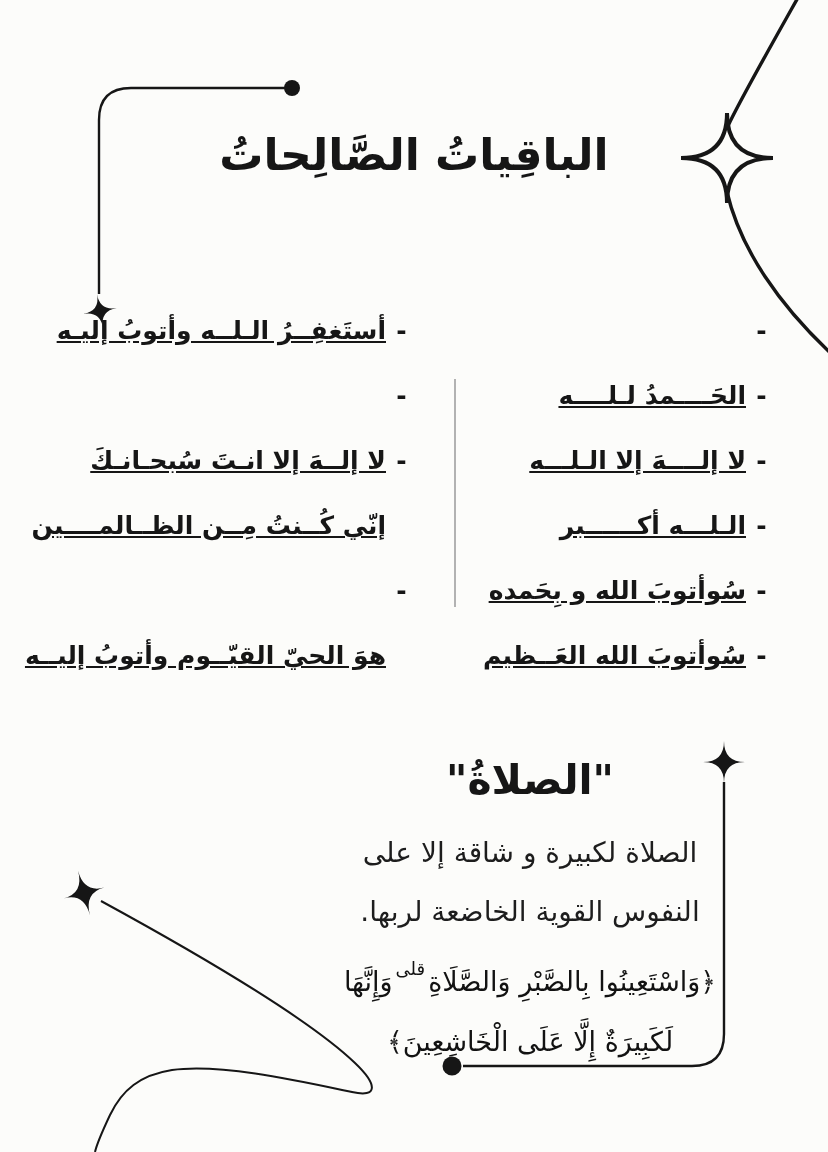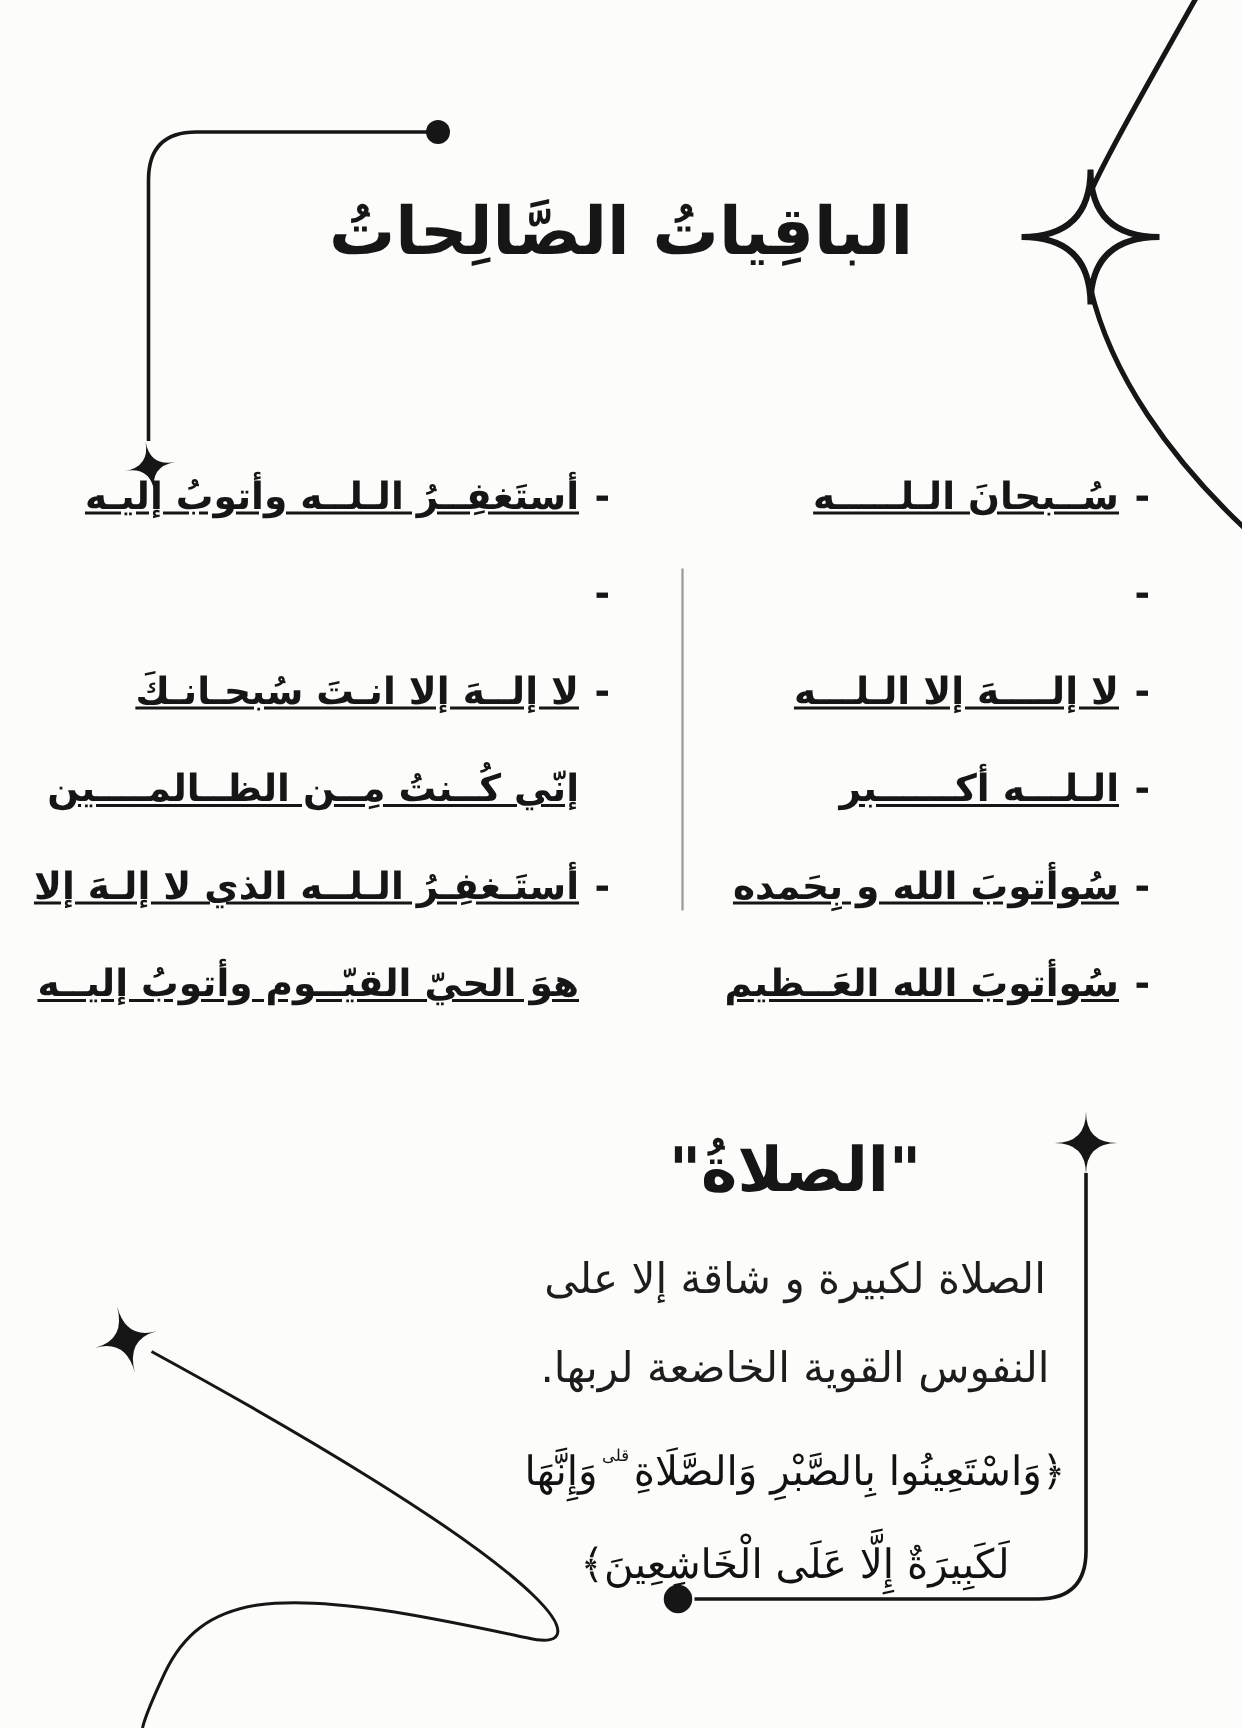--- a/index.html
+++ b/index.html
@@ -77,21 +77,21 @@
     color:#1d1d1d;
   }
   .salah-verse{
     margin-top:12px;
     font-size:27px;
     line-height:57px;
     color:#121212;
   }
   .stop-mark{
     display:inline-block;
-    font-size:11px;
+    font-size:18px;
     position:relative;
     top:-16px;
     margin:0 3px;
   }
 </style>
 </head>
 <body>
 
 <svg class="decor-layer" viewBox="0 0 828 1152" aria-hidden="true">
 
@@ -120,24 +120,24 @@
 
   <line x1="455" y1="379" x2="455" y2="607" stroke="var(--divider)" stroke-width="1.5"></line>
 </svg>
 
 <h1 class="page-title">الباقِياتُ الصَّالِحاتُ</h1>
 
 <section class="dhikr">
   <div class="dhikr-col">
     <div class="dhikr-row">
       <span class="dhikr-marker">-</span>
-      <span class="dhikr-text">سُــبحانَ الـلـــــه</span>
     </div>
     <div class="dhikr-row">
       <span class="dhikr-marker">-</span>
+      <span class="dhikr-text">الحَــــمدُ لـلــــه</span>
     </div>
     <div class="dhikr-row">
       <span class="dhikr-marker">-</span>
       <span class="dhikr-text">لا إلــــهَ إلا الـلـــه</span>
     </div>
     <div class="dhikr-row">
       <span class="dhikr-marker">-</span>
       <span class="dhikr-text">الـلـــه أكــــــبر</span>
     </div>
     <div class="dhikr-row">
@@ -160,21 +160,20 @@
     <div class="dhikr-row">
       <span class="dhikr-marker">-</span>
       <span class="dhikr-text">لا إلــهَ إلا انـتَ سُبحـانـكَ</span>
     </div>
     <div class="dhikr-row">
       <span class="dhikr-marker"></span>
       <span class="dhikr-text">إنّي كُــنتُ مِــن الظــالمــــين</span>
     </div>
     <div class="dhikr-row">
       <span class="dhikr-marker">-</span>
-      <span class="dhikr-text">أستَـغفِـرُ الـلــه الذي لا إلـهَ إلا</span>
     </div>
     <div class="dhikr-row">
       <span class="dhikr-marker"></span>
       <span class="dhikr-text">هوَ الحيّ القيّــوم وأتوبُ إليــه</span>
     </div>
   </div>
 </section>
 
 <section class="salah">
   <h2 class="salah-heading">"الصلاةُ"</h2>

